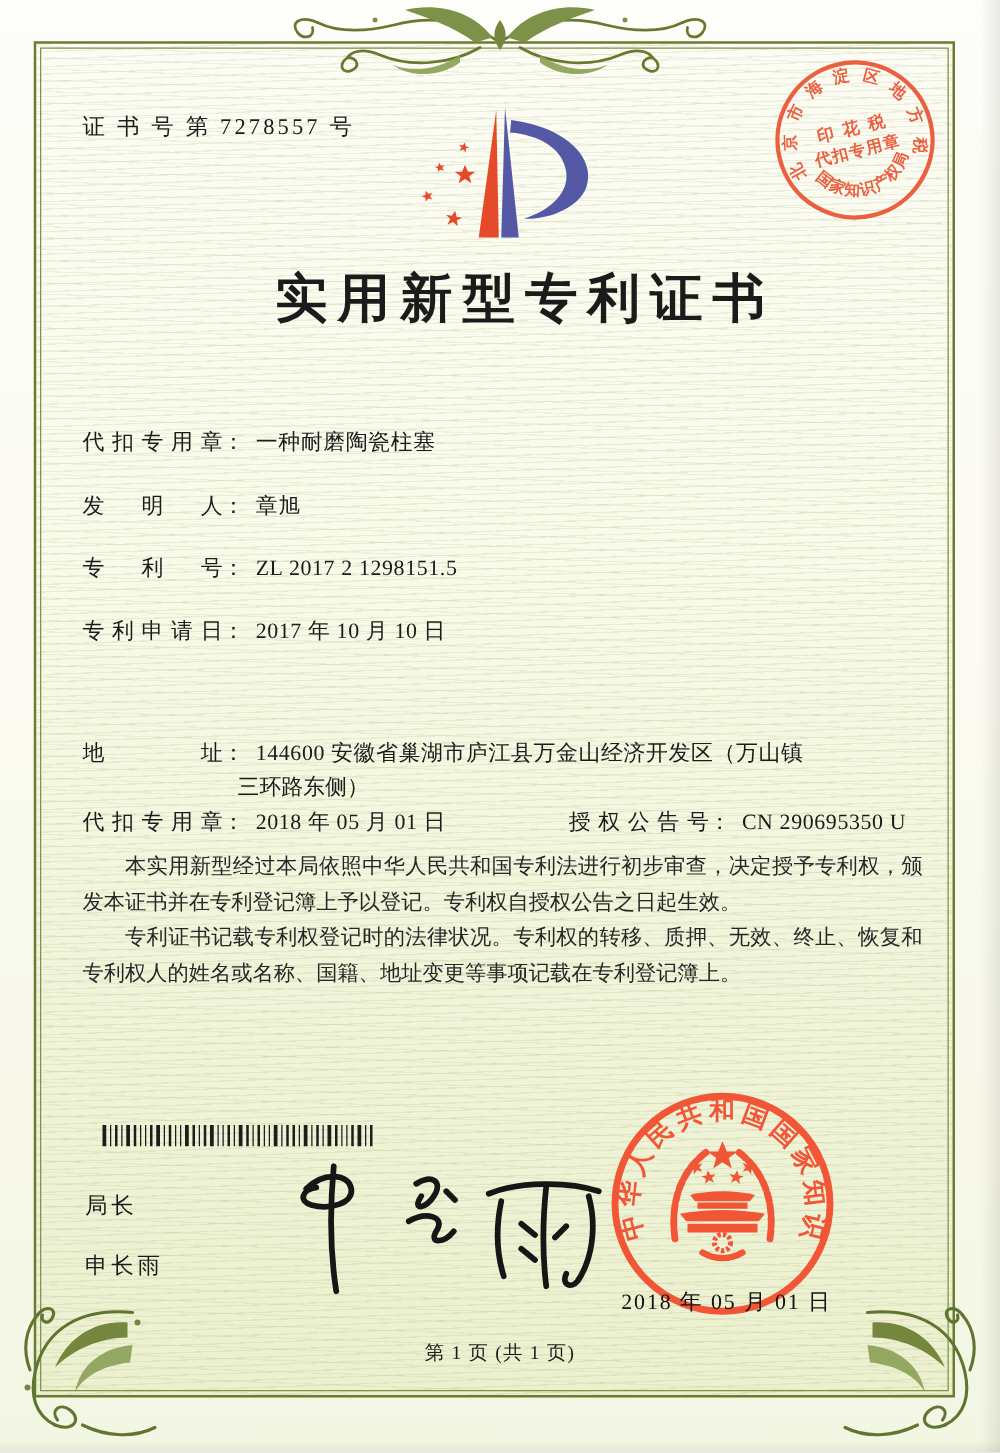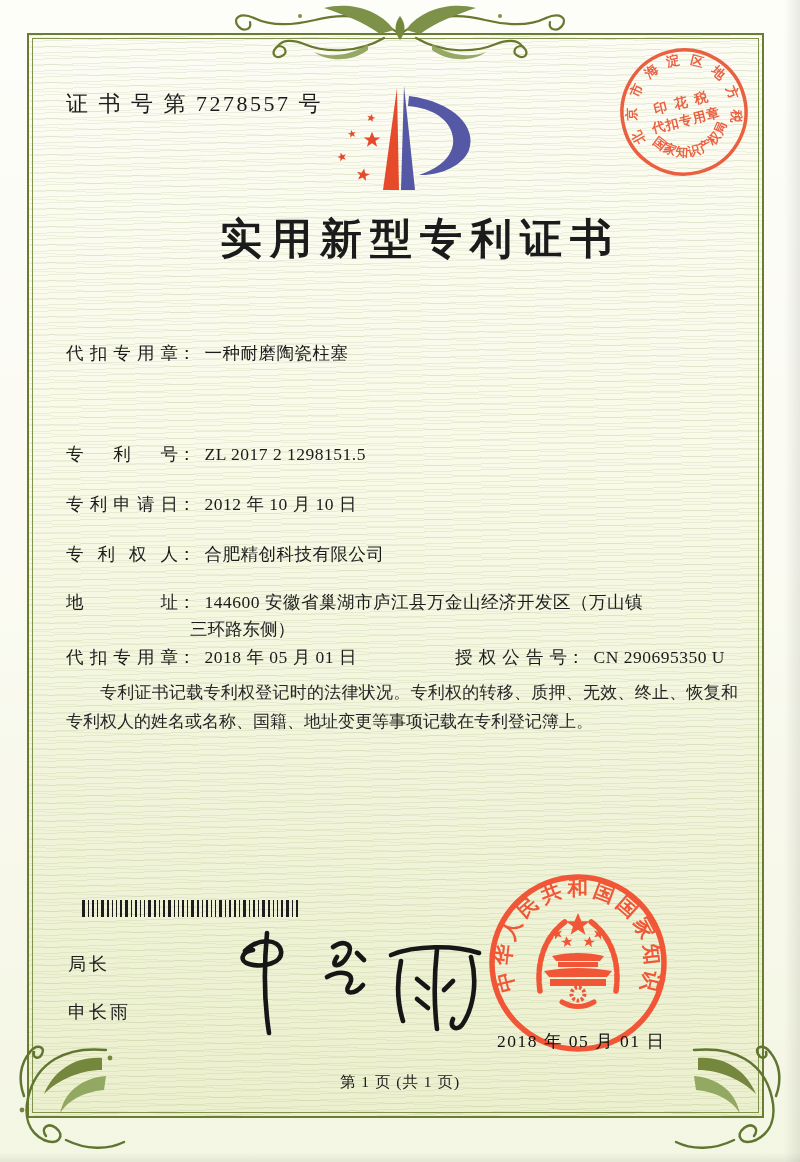--- a/index.html
+++ b/index.html
@@ -16,21 +16,21 @@
   .frame{
     position:absolute;left:27px;top:33px;width:733px;height:1081px;
     border:2px solid #697c31;
     background:
       repeating-linear-gradient(178deg,rgba(150,170,100,.16) 0 1px,rgba(0,0,0,0) 1px 6px),
       repeating-linear-gradient(182deg,rgba(150,170,100,.12) 0 1px,rgba(0,0,0,0) 1px 9px),
       linear-gradient(180deg,#fcfcf4 0%,#f9fae9 38%,#f1f4da 70%,#ecf0cf 100%);
   }
   .frame-inner{position:absolute;left:3px;top:3px;right:3px;bottom:3px;border:1px solid #7f914a;}
   .ornament{position:absolute;}
-  .cert-no{position:absolute;left:66px;top:89px;font-size:22px;letter-spacing:2.5px;}
+  .cert-no{position:absolute;left:66px;top:89px;font-size:18px;letter-spacing:2.5px;}
   .logo{position:absolute;left:327px;top:76px;}
   .stamp{position:absolute;left:609px;top:37px;opacity:.92;}
   .title{position:absolute;left:0;top:211px;width:100%;text-align:center;
     font-size:42px;font-weight:bold;letter-spacing:8px;padding-left:20px;}
   .row{position:absolute;left:66px;font-size:17.5px;white-space:nowrap;}
   .flabel{display:inline-block;width:112px;text-align:justify;text-align-last:justify;vertical-align:top;}
   .colon{margin-right:9px;}
   .fvalue{letter-spacing:.5px;}
   .row .pair2{position:absolute;left:389px;top:0;white-space:nowrap;}
   .addr2{position:absolute;left:190px;top:617px;font-size:17.5px;}
@@ -130,41 +130,42 @@
       <use href="#lstar" transform="translate(15,81) scale(0.46) rotate(-18)"></use>
       <use href="#lstar" transform="translate(36,99) scale(0.66) rotate(10)"></use>
     </g>
   </svg>
 
   <div class="title">实用新型专利证书</div>
 
   <div class="row" style="top:341px">
     <span class="flabel">代扣专用章</span><span class="colon">：</span><span class="fvalue">一种耐磨陶瓷柱塞</span>
   </div>
+  <div class="row" style="top:392px">
+    <span class="flabel">发明人</span><span class="colon">：</span><span class="fvalue">章旭</span>
+  </div>
   <div class="row" style="top:442px">
     <span class="flabel">专利号</span><span class="colon">：</span><span class="fvalue">ZL 2017 2 1298151.5</span>
   </div>
   <div class="row" style="top:492px">
-    <span class="flabel">专利申请日</span><span class="colon">：</span><span class="fvalue">2012 年 10 月 10 日</span>
-  </div>
-  <div class="row" style="top:542px">
-    <span class="flabel">专利权人</span><span class="colon">：</span><span class="fvalue">合肥精创科技有限公司</span>
+    <span class="flabel">专利申请日</span><span class="colon">：</span><span class="fvalue">2017 年 10 月 10 日</span>
   </div>
   <div class="row" style="top:590px">
     <span class="flabel">地址</span><span class="colon">：</span><span class="fvalue">144600 安徽省巢湖市庐江县万金山经济开发区（万山镇</span>
   </div>
   <div class="addr2">三环路东侧）</div>
   <div class="row" style="top:645px">
     <span class="flabel">代扣专用章</span><span class="colon">：</span><span class="fvalue">2018 年 05 月 01 日</span>
     <span class="pair2">
       <span class="flabel">授权公告号</span><span class="colon">：</span><span class="fvalue">CN 290695350 U</span>
     </span>
   </div>
 
   <div class="body-text">
+    <p>本实用新型经过本局依照中华人民共和国专利法进行初步审查，决定授予专利权，颁发本证书并在专利登记簿上予以登记。专利权自授权公告之日起生效。</p>
     <p>专利证书记载专利权登记时的法律状况。专利权的转移、质押、无效、终止、恢复和专利权人的姓名或名称、国籍、地址变更等事项记载在专利登记簿上。</p>
   </div>
 
   <div class="barcode">
       <i style="width: 3px;"></i>
       <i style="width: 1px;"></i>
       <i style="width: 2px;"></i>
       <i style="width: 1px;"></i>
       <i style="width: 3px;"></i>
       <i style="width: 2px;"></i>

